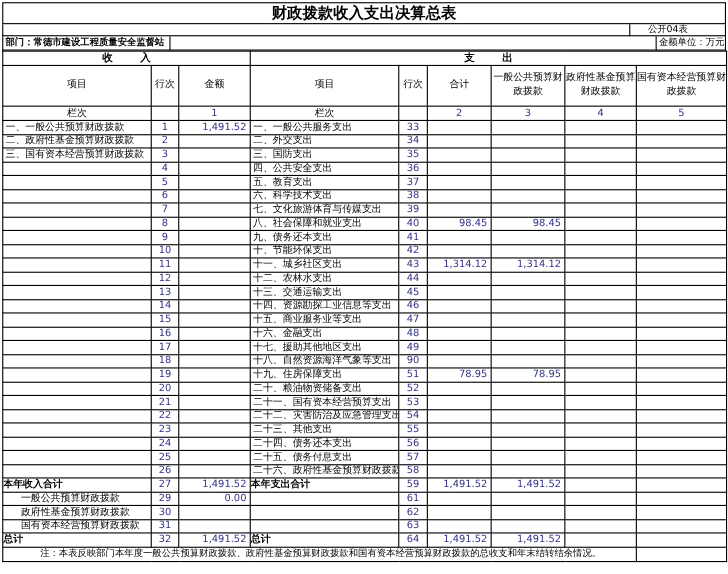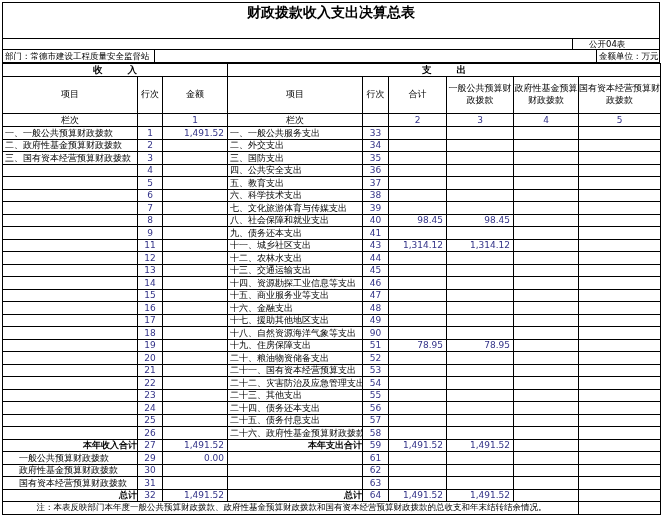--- a/index.html
+++ b/index.html
@@ -13,31 +13,31 @@
     width:662px;height:522px;
     font-family:"DejaVu Sans",sans-serif;
     color:var(--text);
     padding:2px 1px 0 1px;
     overflow:hidden;
   }
   .sheet{width:658px;margin-left:1px;}
 
   .title-row{
     border:1px solid var(--border);
-    height:37px;line-height:18px;
+    height:20px;line-height:18px;
     text-align:center;font-weight:bold;font-size:14px;
   }
   .meta-row{display:flex;font-size:8.5px;}
   .meta-row .cell{
     border:1px solid var(--border);border-top:none;
     overflow:hidden;white-space:nowrap;
   }
   .meta-row2 .wide{flex:1;height:11px;border-right:none;}
   .meta-row2 .right{width:88px;height:11px;line-height:10px;padding-left:16px;}
-  .meta-row3 .dept{width:153px;height:13px;line-height:12px;padding-left:2px;}
+  .meta-row3 .dept{width:153px;height:13px;line-height:12px;padding-left:2px;font-weight:bold;}
   .meta-row3 .mid{flex:1;height:13px;border-left:none;border-right:none;}
   .meta-row3 .right{width:64px;height:13px;line-height:12px;padding-left:2px;}
 
   table{
     border-collapse:collapse;table-layout:fixed;
     width:658px;font-size:9px;
   }
   td,th{
     border:1px solid var(--border);
     font-weight:normal;
@@ -52,21 +52,21 @@
   tr.note-row{height:13px;}
 
   .section{
     text-align:center;font-size:9.5px;font-weight:bold;
     letter-spacing:25px;padding-left:25px;
   }
   .hdr{text-align:center;white-space:normal;line-height:1.3;}
   .lanci{text-align:center;}
   .num-col{color:var(--num);}
   .c-item{text-align:left;padding-left:2px;}
-  .c-item.total{text-align:right;font-weight:bold;padding-left:0;}
+  .c-item.total{text-align:left;font-weight:bold;padding-left:0;}
   .c-item.indent{padding-left:16px;}
   .c-line{text-align:center;color:var(--num);}
   .c-num{text-align:right;padding-right:3px;color:var(--num);}
   .note-cell{text-align:center;padding-left:2px;font-size:8.5px;}
 </style>
 </head>
 <body>
 
 <div class="sheet">
 
@@ -217,20 +217,31 @@
           <td class="c-num"></td>
           <td class="c-item item">九、债务还本支出</td>
           <td class="c-line">41</td>
           <td class="c-num"></td>
           <td class="c-num"></td>
           <td class="c-num"></td>
           <td class="c-num"></td>
         </tr>
         <tr>
           <td class="c-item item"></td>
+          <td class="c-line">10</td>
+          <td class="c-num"></td>
+          <td class="c-item item">十、节能环保支出</td>
+          <td class="c-line">42</td>
+          <td class="c-num"></td>
+          <td class="c-num"></td>
+          <td class="c-num"></td>
+          <td class="c-num"></td>
+        </tr>
+        <tr>
+          <td class="c-item item"></td>
           <td class="c-line">11</td>
           <td class="c-num"></td>
           <td class="c-item item">十一、城乡社区支出</td>
           <td class="c-line">43</td>
           <td class="c-num">1,314.12</td>
           <td class="c-num">1,314.12</td>
           <td class="c-num"></td>
           <td class="c-num"></td>
         </tr>
         <tr>

